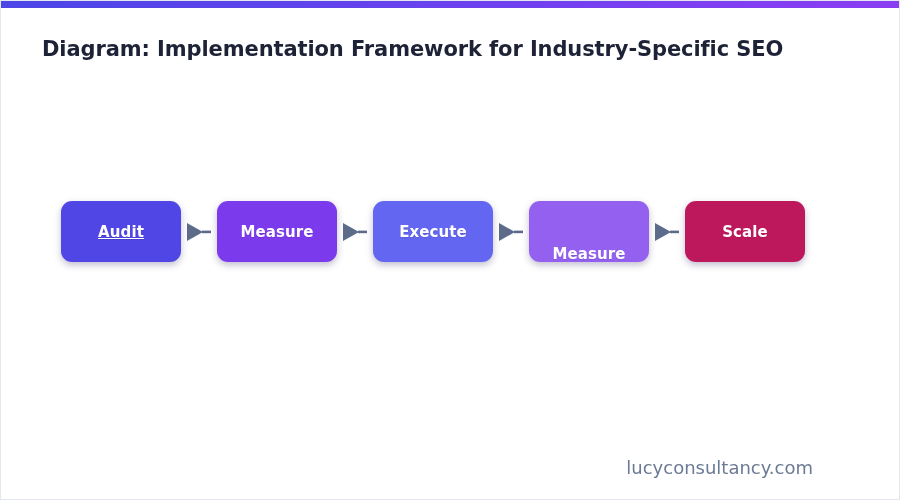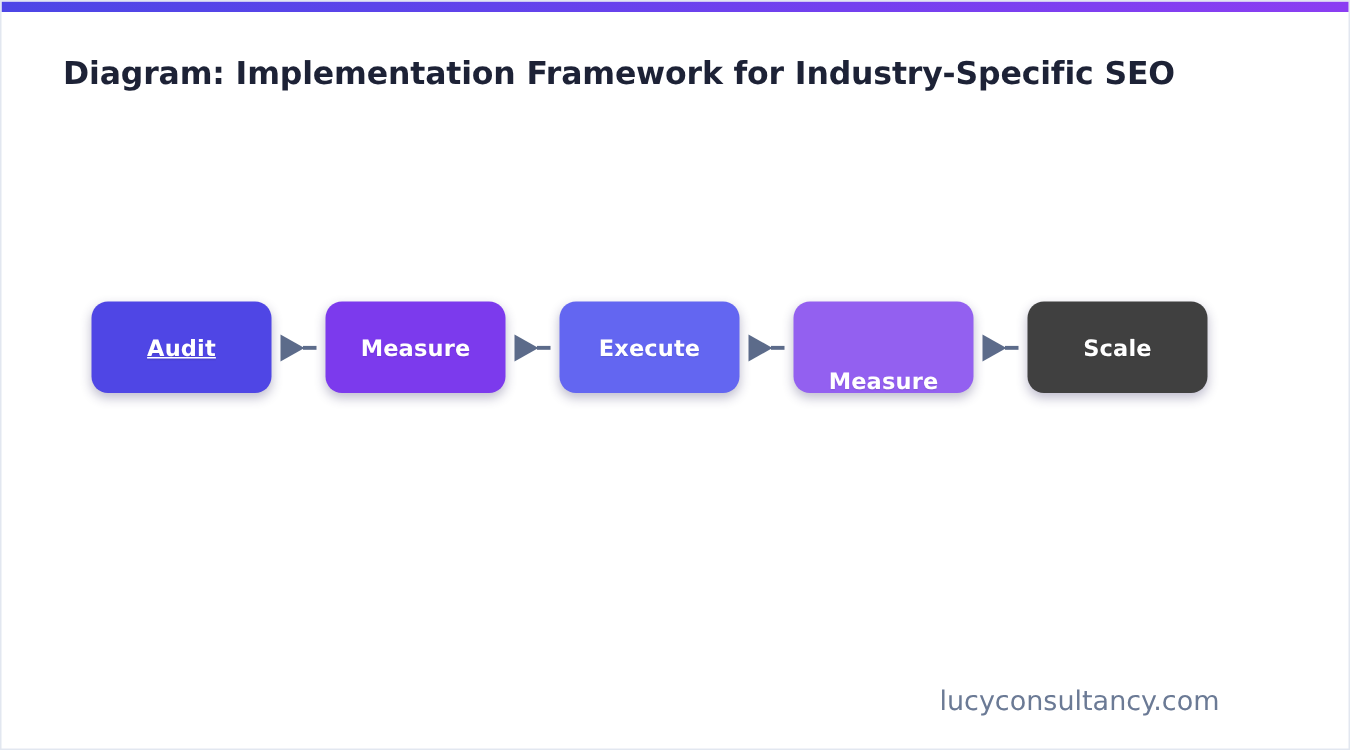--- a/index.html
+++ b/index.html
@@ -134,20 +134,20 @@
       </div>
       <div class="flow-node" style="background: rgb(147, 96, 240);">
         <span class="flow-node-label" style="color: rgb(255, 255, 255); margin-top: 44px;">Measure</span>
       </div>
       <div class="connector">
         <svg width="26" height="22" viewBox="0 0 26 22" aria-hidden="true">
           <polygon points="1,2 17,11 1,20" fill="#5c6b8a"></polygon>
           <rect x="16" y="9.6" width="9" height="2.6" fill="#5c6b8a"></rect>
         </svg>
       </div>
-      <div class="flow-node" style="background: #404040;">
+      <div class="flow-node" style="background: #be185d;">
         <span class="flow-node-label" style="color: rgb(255, 255, 255);">Scale</span>
       </div>
     </div>
 
   <div class="footer-url">lucyconsultancy.com</div>
 
 </div>
 
 </body></html>

